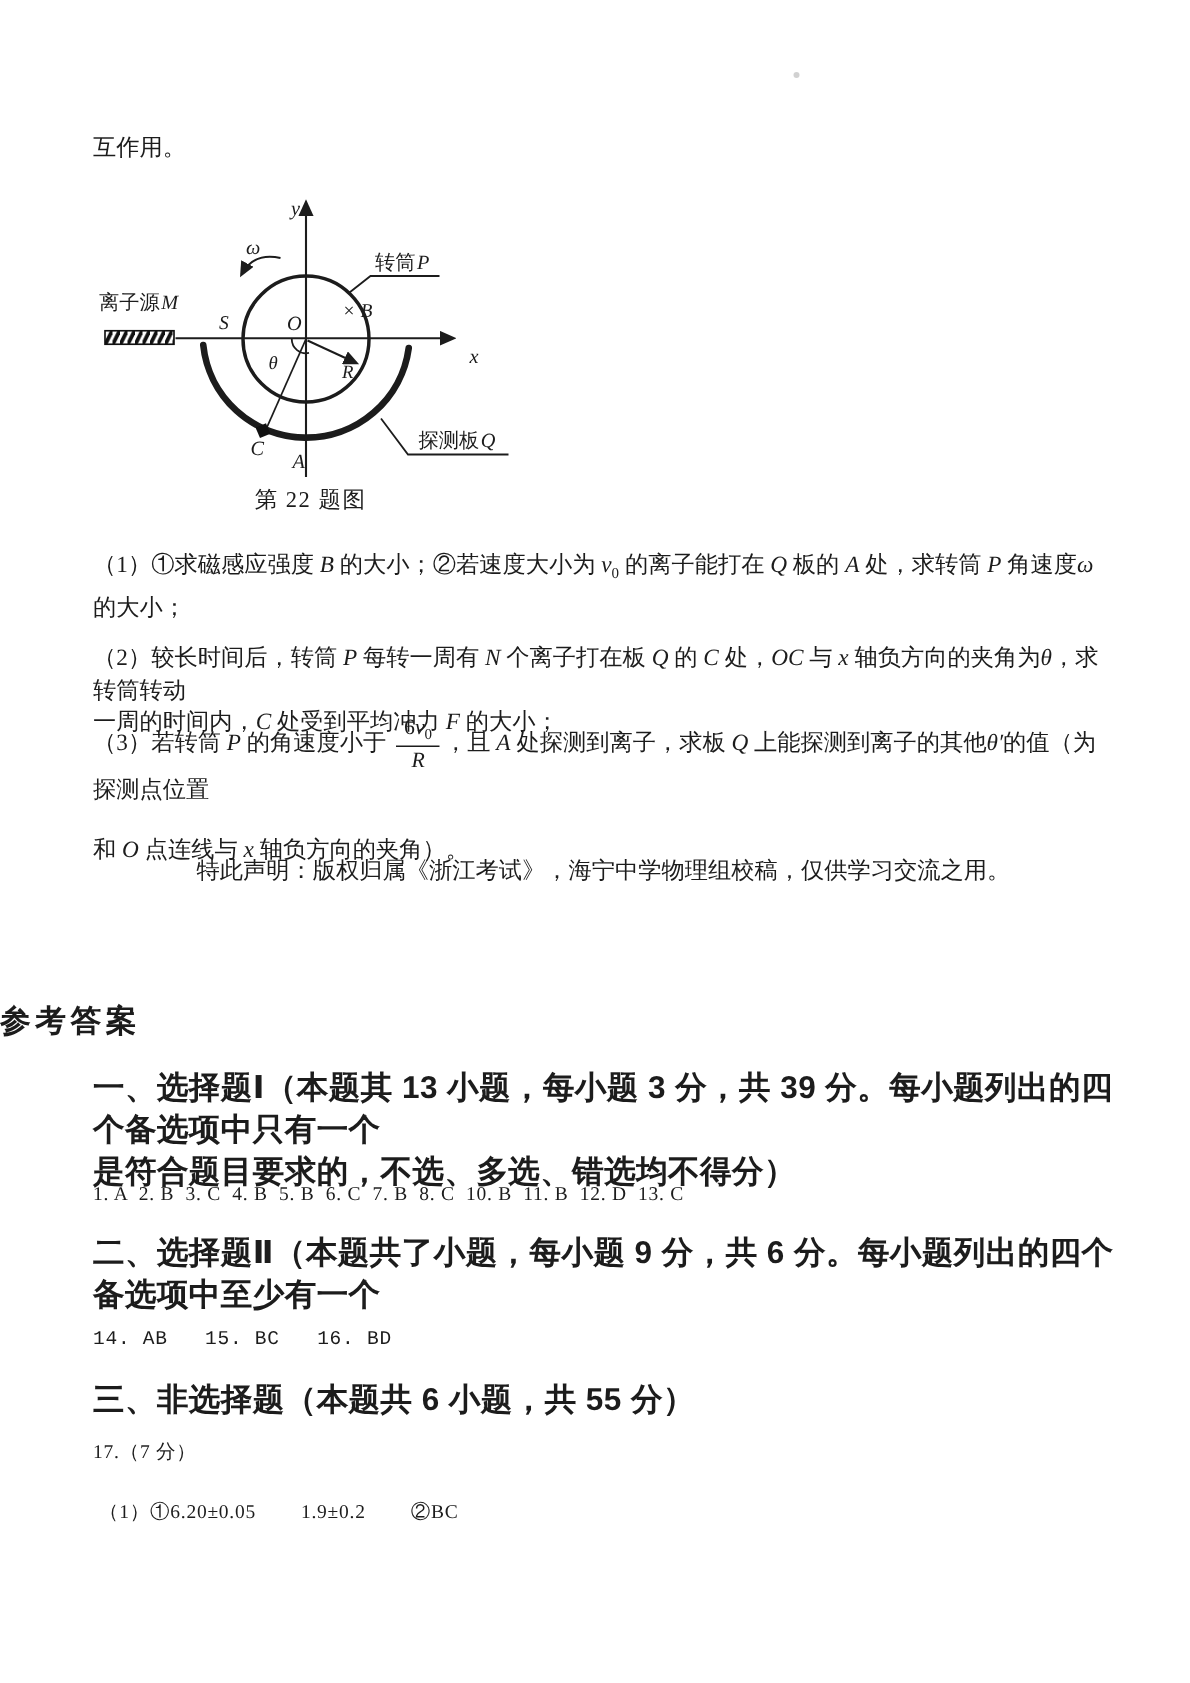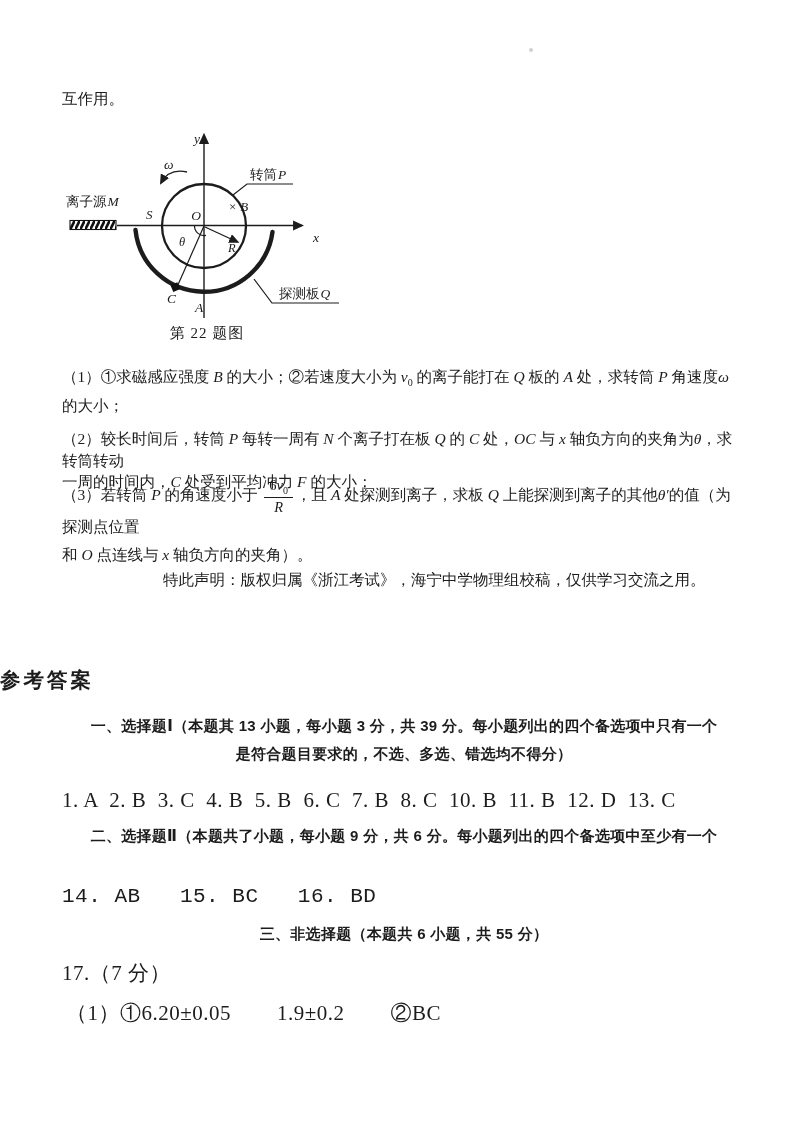--- a/index.html
+++ b/index.html
@@ -10,27 +10,27 @@
   }
   .abs{position:absolute;}
   .body-text{font-size:15.5px;line-height:23px;}
   .tline{white-space:pre-wrap;}
   .vit{font-style:italic;font-family:"Liberation Serif","DejaVu Serif",serif;}
   sub{font-size:10px;}
   .frac{display:inline-block;vertical-align:middle;text-align:center;margin:0 3px;font-size:14.5px;line-height:1.15;}
   .frac .fnum{display:block;border-bottom:1.4px solid #1c1c1c;padding:0 5px 1px;}
   .frac .fden{display:block;padding-top:1px;}
   .q2 .tline,.q3 .tline{line-height:21.5px;}
-  .q3 .tline:first-child{margin-bottom:6px;}
-  .statement{font-size:15.5px;margin-left:32px;}
+  .q3 .tline:first-child{margin-bottom:18px;}
+  .statement{font-size:15.5px;}
   .ans-title{width:793px;text-align:left;font-size:20.5px;font-weight:700;
     font-family:"Liberation Sans","DejaVu Sans",sans-serif;letter-spacing:3px;}
-  .sec-head{font-size:15px;font-weight:700;line-height:28px;
-    font-family:"Liberation Sans","DejaVu Sans",sans-serif;letter-spacing:.3px;text-align:center;}
-  .ans-row{font-size:21px;white-space:pre;font-family:"Liberation Serif","DejaVu Serif",serif;letter-spacing:.5px;}
+  .sec-head{font-size:21px;font-weight:700;line-height:28px;
+    font-family:"Liberation Sans","DejaVu Sans",sans-serif;letter-spacing:.3px;}
+  .ans-row{font-size:13px;white-space:pre;font-family:"Liberation Serif","DejaVu Serif",serif;letter-spacing:.5px;}
   .artifact{width:4px;height:4px;border-radius:50%;background:#9a9a9a;opacity:.45;}
   svg text{fill:#1c1c1c;}
   .svg-cjk{font-size:13.5px;font-family:"Liberation Serif","DejaVu Serif",serif;}
   .svg-var{font-style:italic;font-family:"Liberation Serif","DejaVu Serif",serif;}
   .caption{font-size:15px;font-family:"Liberation Serif","DejaVu Serif",serif;letter-spacing:1px;}
 </style>
 </head>
 <body>
 
 <div class="abs artifact" style="left:529px;top:48px;"></div>

